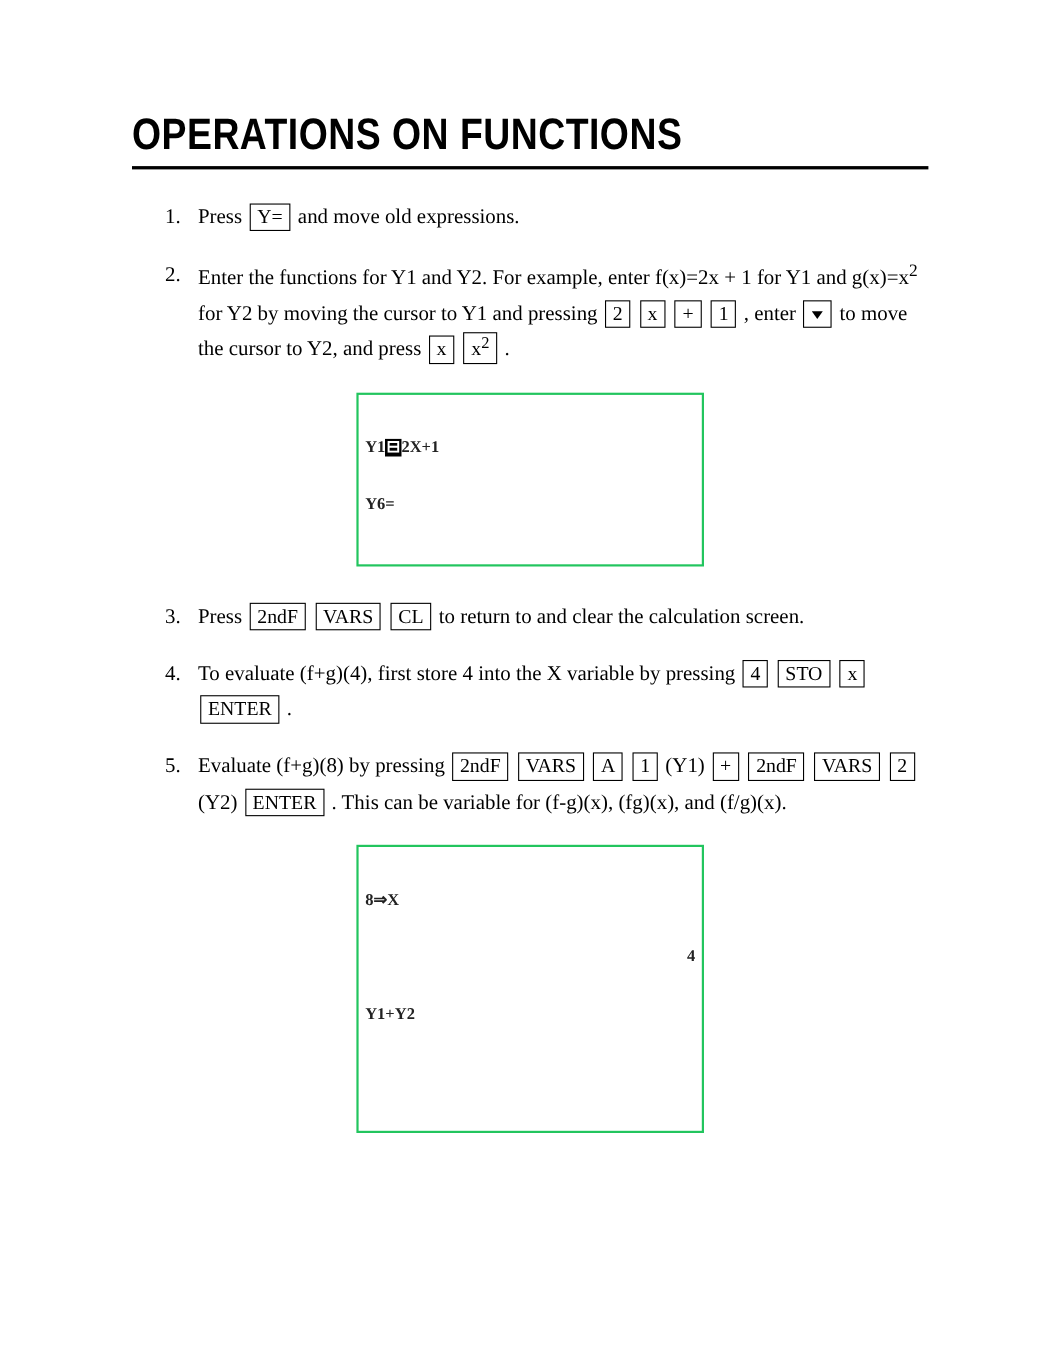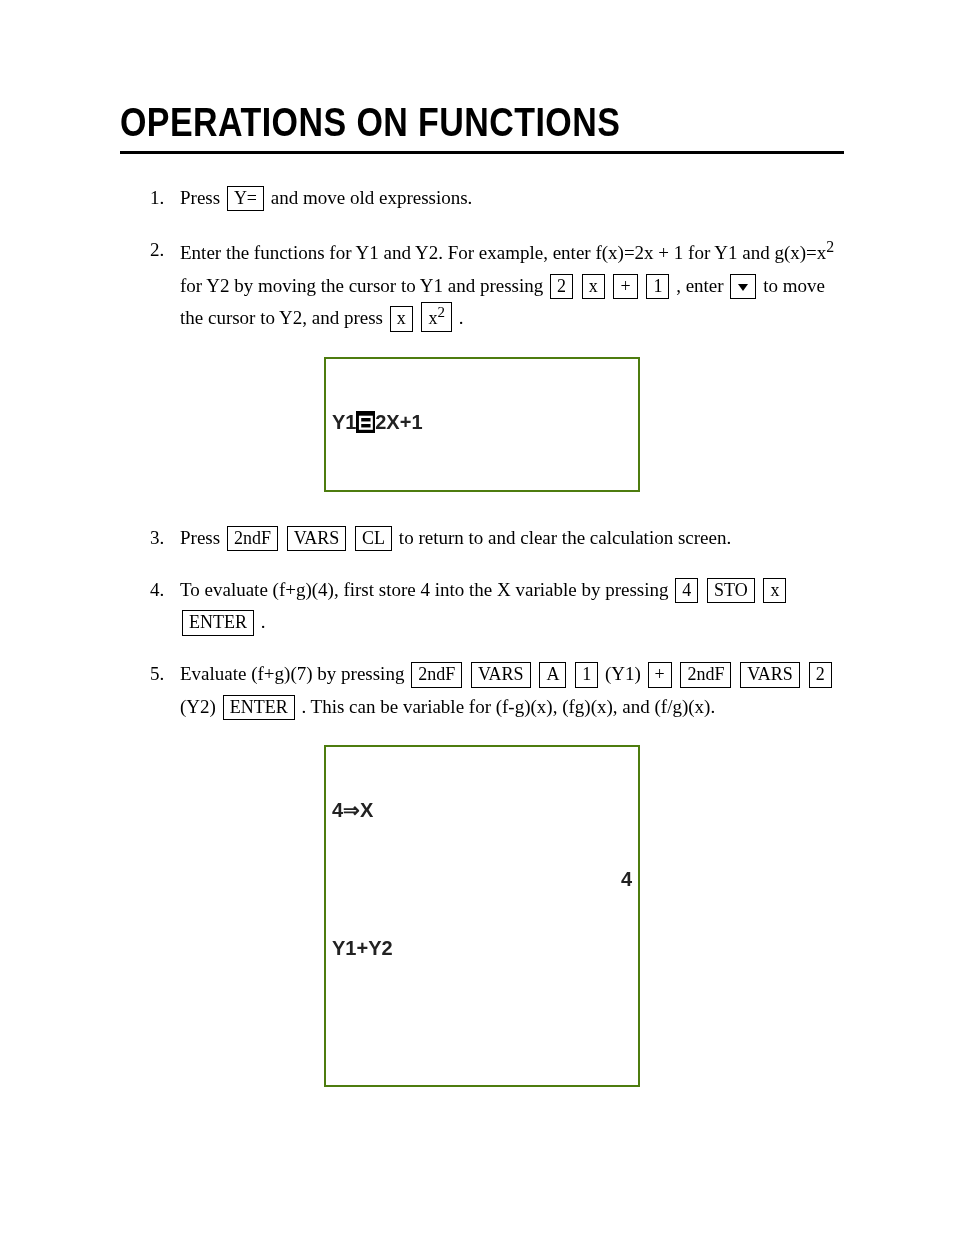--- a/index.html
+++ b/index.html
@@ -54,25 +54,25 @@
     width: 12px;
     height: 10px;
     display: inline-block;
   }
   .screen-wrap {
     display: flex;
     justify-content: center;
     margin: 22px 0 30px 0;
   }
   .screen {
-    border: 2px solid #4d7c0f;
+    border: 2px solid #22c55e;
     width: 300px;
     padding: 6px 6px 10px 6px;
-    font-family: Liberation Sans, sans-serif;
-    font-size: 20px;
+    font-family: Liberation Serif, serif;
+    font-size: 15px;
     line-height: 1.15;
     font-weight: bold;
     color: #222;
     white-space: pre;
   }
   .screen .inv {
     background: #000;
     color: #fff;
     padding: 0 1px;
   }
@@ -114,20 +114,21 @@
       <span> to move the cursor to Y2, and press </span>
       <span class="key">x</span>
       <span class="key"><span>x</span><sup>2</sup></span>
       <span> .</span>
     </div>
   </div>
 
   <div class="screen-wrap">
     <div class="screen">
       <div><span>Y1</span><span class="inv">⊟</span><span>2X+1</span></div>
+      <div>Y6=</div>
     </div>
   </div>
 
   <div class="step">
     <div class="num">3.</div>
     <div class="body">
       <span>Press </span>
       <span class="key">2ndF</span>
       <span class="key">VARS</span>
       <span class="key">CL</span>
@@ -143,39 +144,39 @@
       <span class="key">STO</span>
       <span class="key">x</span>
       <span class="key">ENTER</span>
       <span> .</span>
     </div>
   </div>
 
   <div class="step">
     <div class="num">5.</div>
     <div class="body">
-      <span>Evaluate (f+g)(7) by pressing </span>
+      <span>Evaluate (f+g)(8) by pressing </span>
       <span class="key">2ndF</span>
       <span class="key">VARS</span>
       <span class="key">A</span>
       <span class="key">1</span>
       <span> (Y1) </span>
       <span class="key">+</span>
       <span class="key">2ndF</span>
       <span class="key">VARS</span>
       <span class="key">2</span>
       <span> (Y2) </span>
       <span class="key">ENTER</span>
       <span> .  This can be variable for (f-g)(x), (fg)(x), and (f/g)(x).</span>
     </div>
   </div>
 
   <div class="screen-wrap">
     <div class="screen">
-      <div class="row"><span>4⇒X</span><span></span></div>
+      <div class="row"><span>8⇒X</span><span></span></div>
       <div class="row"><span></span><span>4</span></div>
       <div class="row"><span>Y1+Y2</span><span></span></div>
       
       
       
     </div>
   </div>
 
 </div>
 

